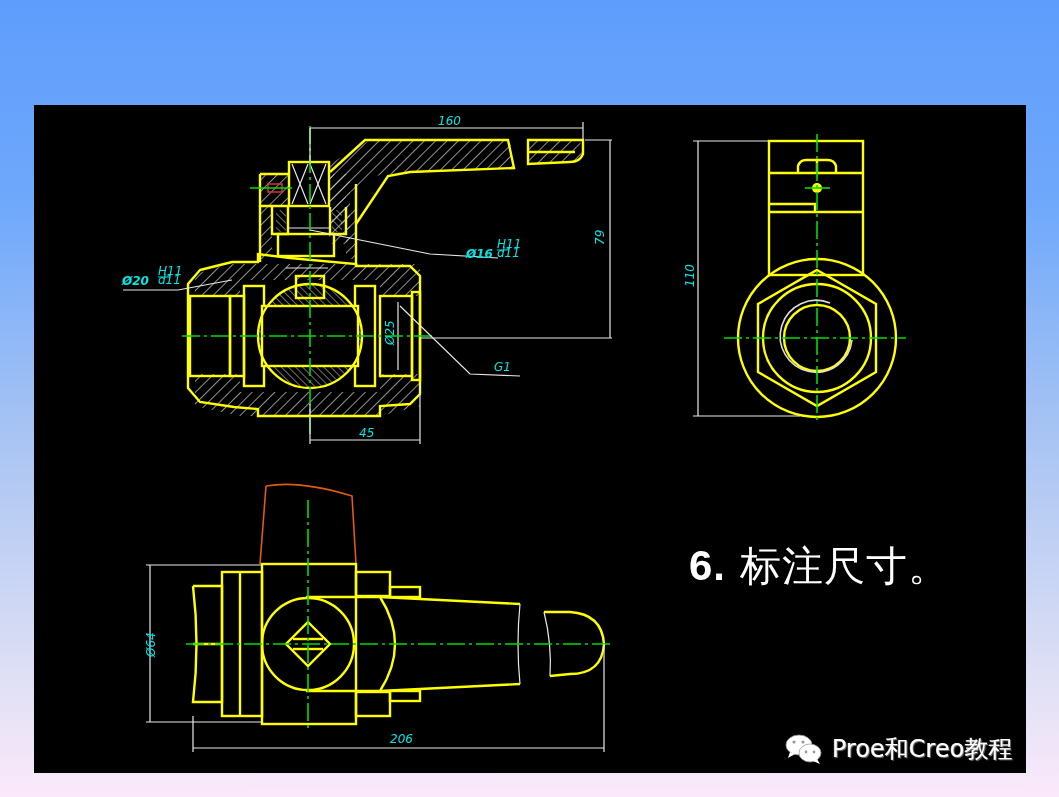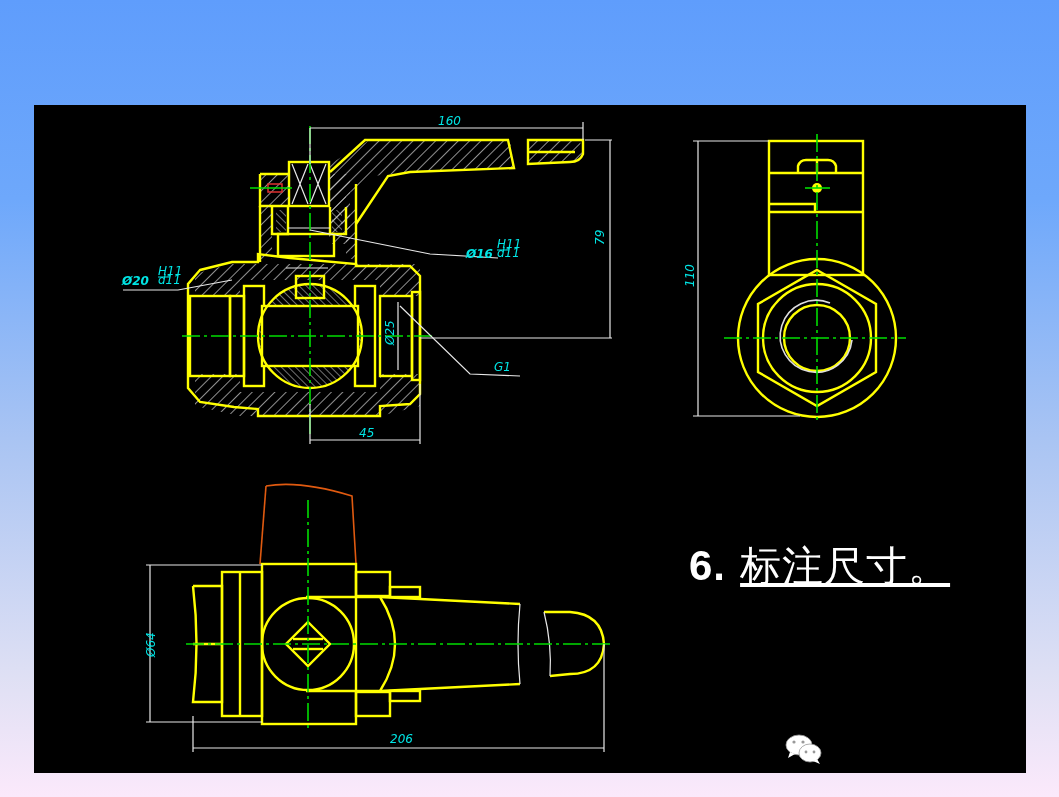--- a/index.html
+++ b/index.html
@@ -13,21 +13,21 @@
     background:#000;
     margin-top:44px;
   }
   #slide-canvas svg { position:absolute; left:0; top:0; }
   .caption {
     position:absolute; left:655px; top:434px;
     color:#fff; font-size:41px; letter-spacing:1px; white-space:nowrap;
     font-family: "DejaVu Sans", sans-serif;
   }
   .caption .num { font-weight:bold; font-family:"Liberation Sans", sans-serif; font-size:42px; }
-  .caption .txt { font-weight:normal;text-decoration:underline; }
+  .caption .txt { font-weight:normal; }
   .watermark {
     position:absolute; left:784px; top:731px; height:36px;
     display:flex; align-items:center; gap:8px;
     color:#fff; font-size:24px;
     text-shadow: 1px 1px 1px #777, -0.5px -0.5px 0 #999;
     font-family: "DejaVu Sans", sans-serif;
   }
   .dim { fill:#00e5e5; font-family:"DejaVu Sans", sans-serif; font-style:italic; font-size:12px; }
   .y { stroke:#ffff00; stroke-width:2.4; fill:none; }
   .w { stroke:#e8e8e8; stroke-width:1.2; fill:none; }
@@ -183,13 +183,14 @@
   <svg width="40" height="32" viewBox="0 0 40 32">
     <ellipse cx="15" cy="12" rx="13" ry="10" fill="#ffffff" stroke="#999" stroke-width="0.8"></ellipse>
     <path d="M6 19 L4 25 L11 21 Z" fill="#ffffff"></path>
     <ellipse cx="26" cy="20" rx="11" ry="9" fill="#ffffff" stroke="#999" stroke-width="0.8"></ellipse>
     <path d="M33 26 L36 31 L29 28 Z" fill="#ffffff"></path>
     <circle cx="10" cy="9" r="1.6" fill="#999"></circle>
     <circle cx="19" cy="9" r="1.6" fill="#999"></circle>
     <circle cx="22" cy="19" r="1.4" fill="#999"></circle>
     <circle cx="30" cy="19" r="1.4" fill="#999"></circle>
   </svg>
+  <span>Proe和Creo教程</span>
 </div>
 
 </body></html>

